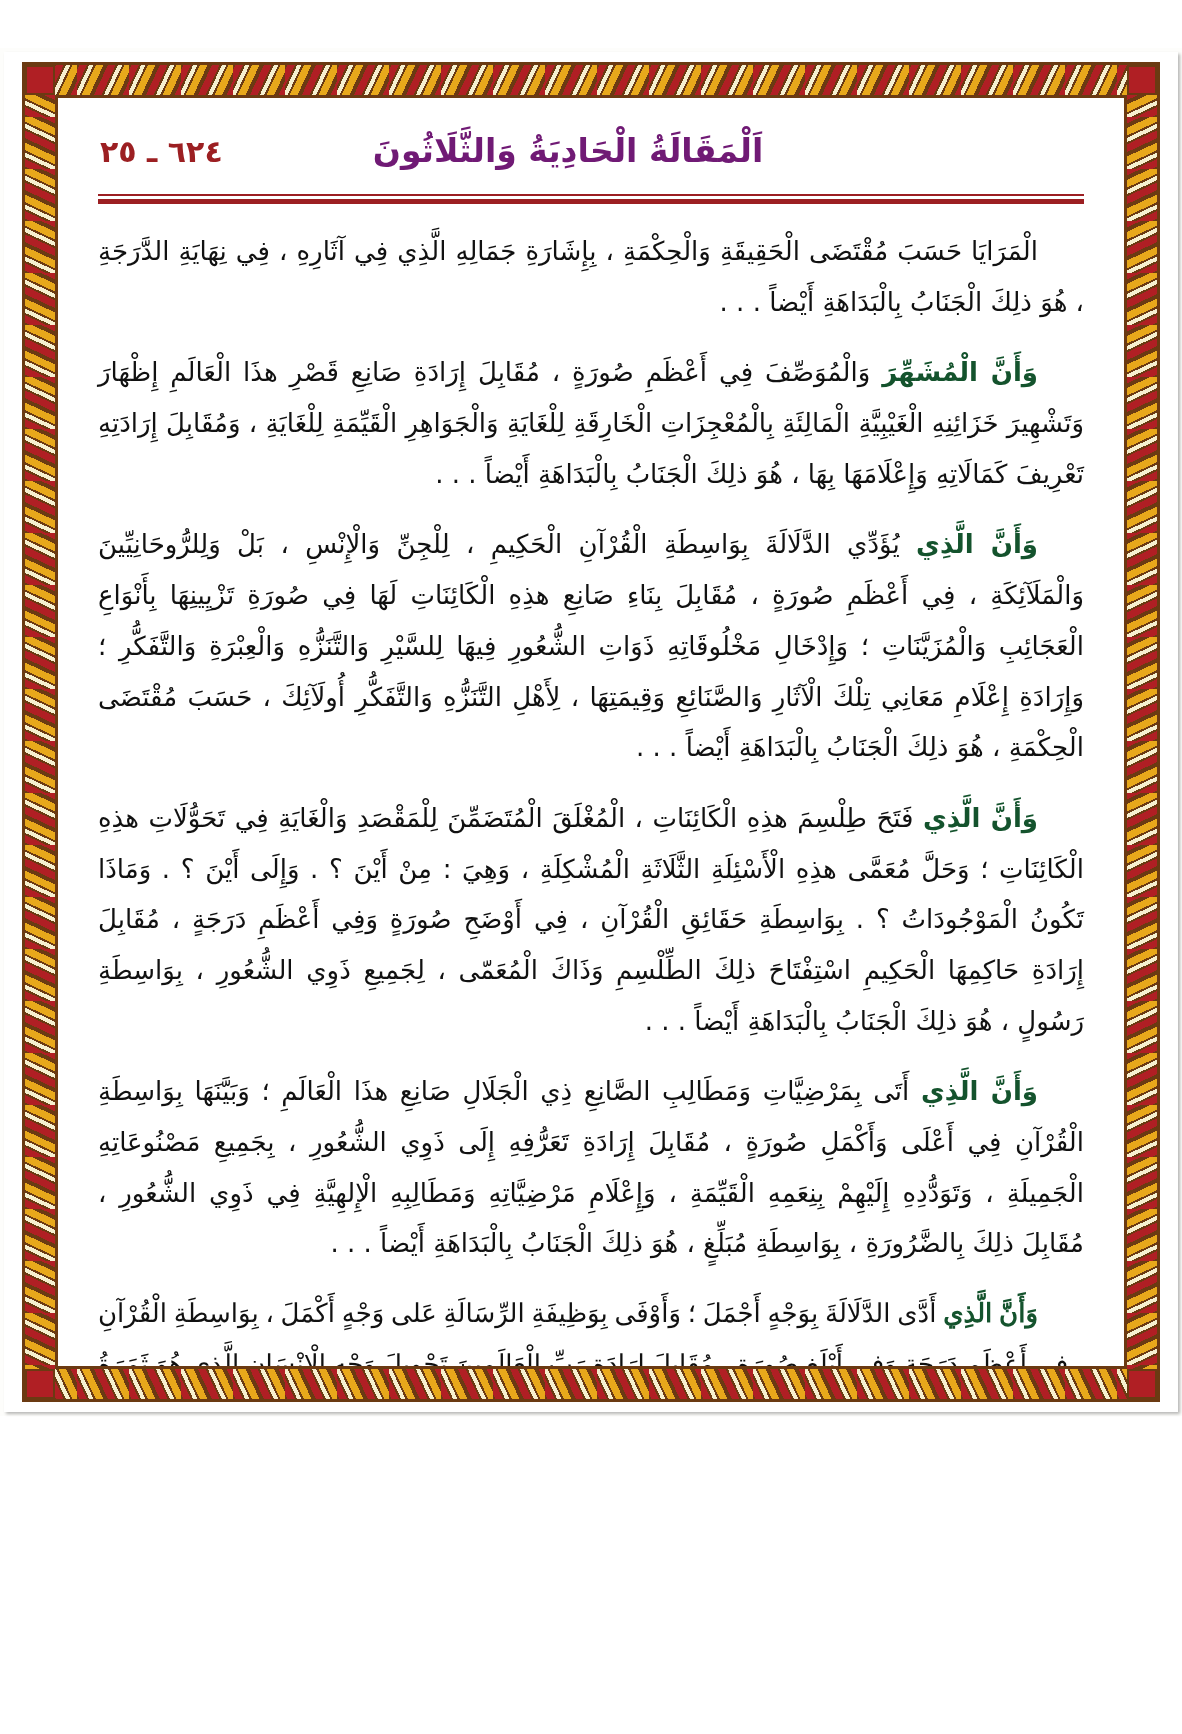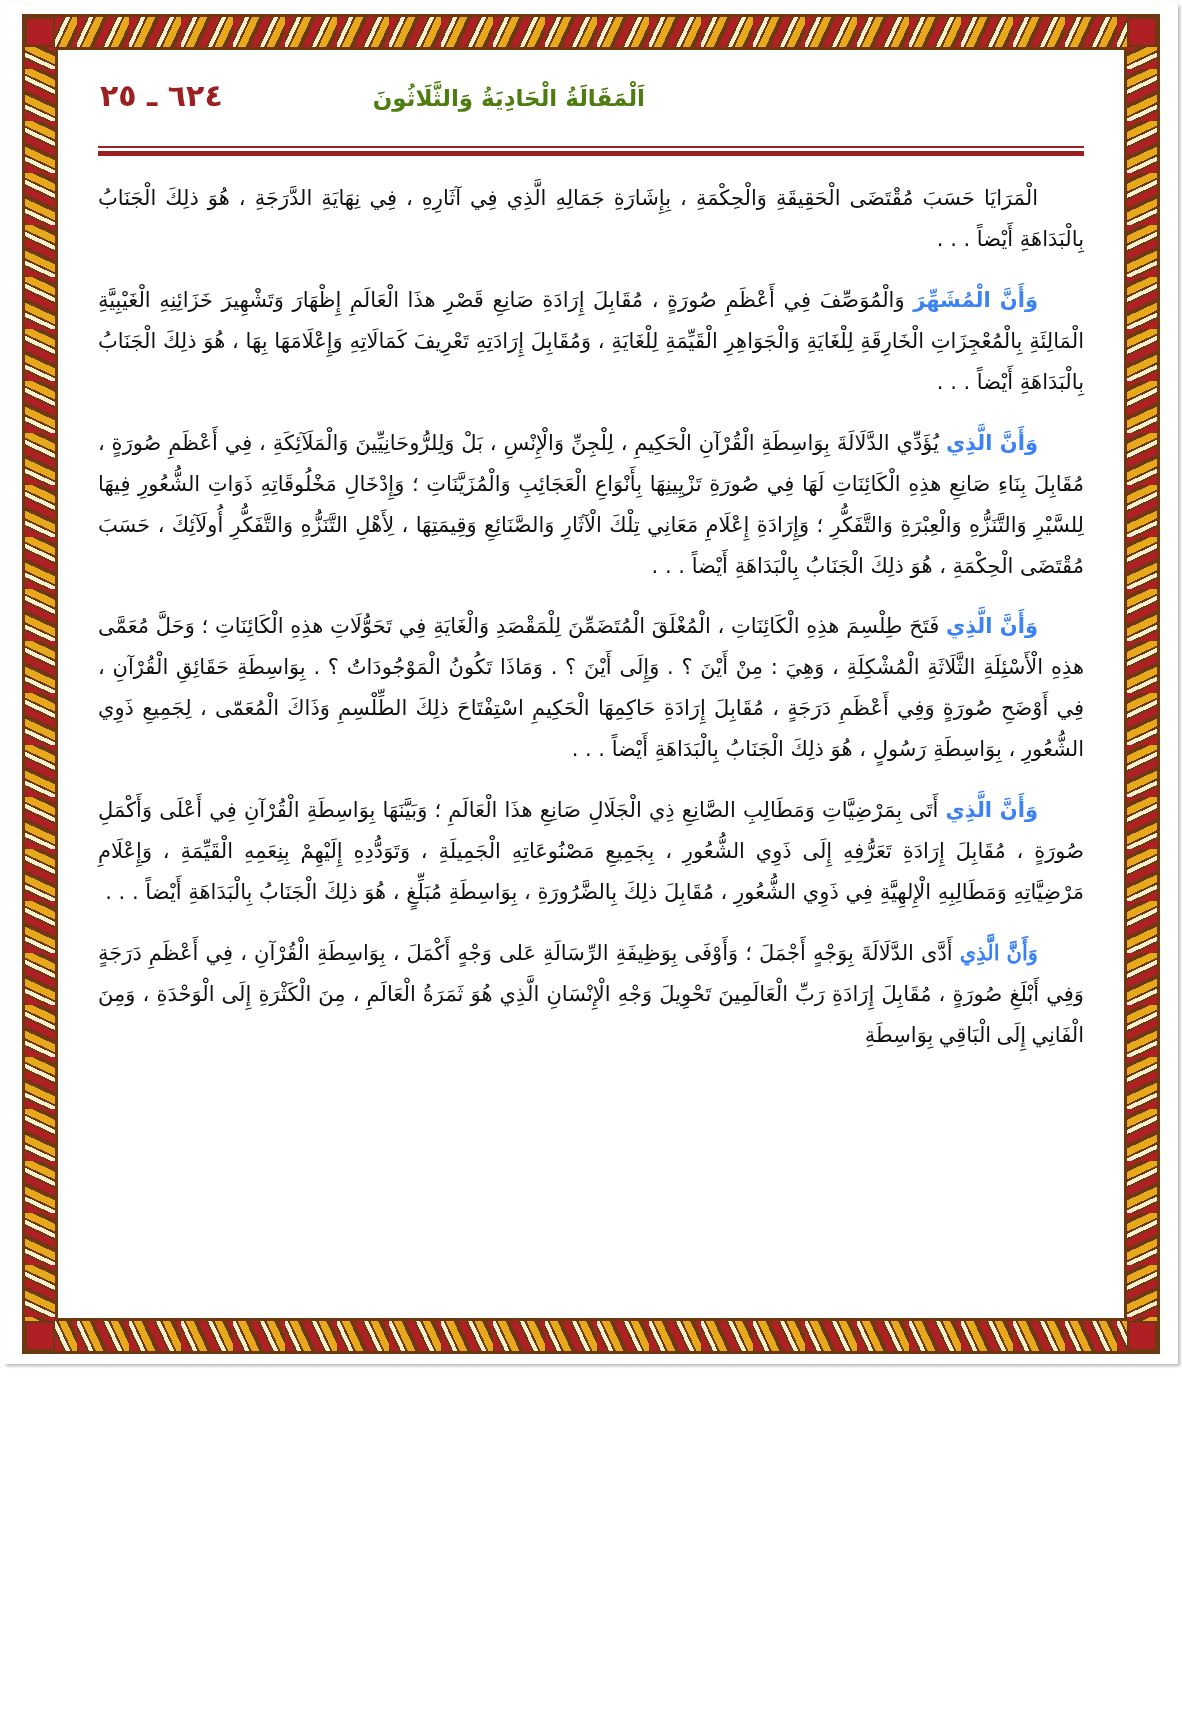--- a/index.html
+++ b/index.html
@@ -15,20 +15,21 @@
     font-family: "DejaVu Sans", sans-serif;
   }
 
   
   .page {
     position: relative;
     width: 1182px;
     height: 1368px;
     background: #fdfdfb;
     box-sizing: border-box;
+    margin-top: 48px;
   }
 
   
   .page-edge {
     position: absolute;
     left: 4px; top: 4px; right: 4px; bottom: 4px;
     background: #ffffff;
     box-sizing: border-box;
     box-shadow: 2px 2px 3px rgba(0,0,0,0.28);
   }
@@ -180,22 +181,22 @@
     color: #9c1f22;
     font-size: 30px;
     font-weight: bold;
     font-family: "DejaVu Sans", sans-serif;
     letter-spacing: 1px;
     white-space: nowrap;
     direction: rtl;
   }
   .header-spacer { width: 150px; flex: 0 0 auto; }
   .chapter-title {
-    color: #4d7c0f;
-    font-size: 23px;
+    color: #701a75;
+    font-size: 33px;
     font-weight: bold;
     font-family: "DejaVu Sans", sans-serif;
     white-space: nowrap;
     direction: rtl;
     line-height: 1.5;
   }
 
   .rule {
     margin: 6px 4px 0 4px;
     border-top: 2px solid #9c1f22;
@@ -211,34 +212,34 @@
   }
 
   
   .body {
     margin-top: 26px;
     direction: rtl;
     text-align: justify;
     text-align-last: right;
     color: #111111;
     font-family: "DejaVu Sans", sans-serif;
-    font-size: 21px;
+    font-size: 26px;
     line-height: 1.95;
     padding: 0 4px;
   }
   .para {
     margin: 0 0 20px 0;
     text-indent: 46px;
     direction: rtl;
     text-align: justify;
     text-align-last: right;
   }
   .para:last-child { margin-bottom: 0; font-family: Liberation Serif, serif; }
   .hl {
-    color: #3b82f6;
+    color: #14532d;
     font-weight: bold;
   }
 </style>
 </head>
 <body>
 
 <div class="page">
   <div class="page-edge"></div>
 
   <div class="ornament-frame">

